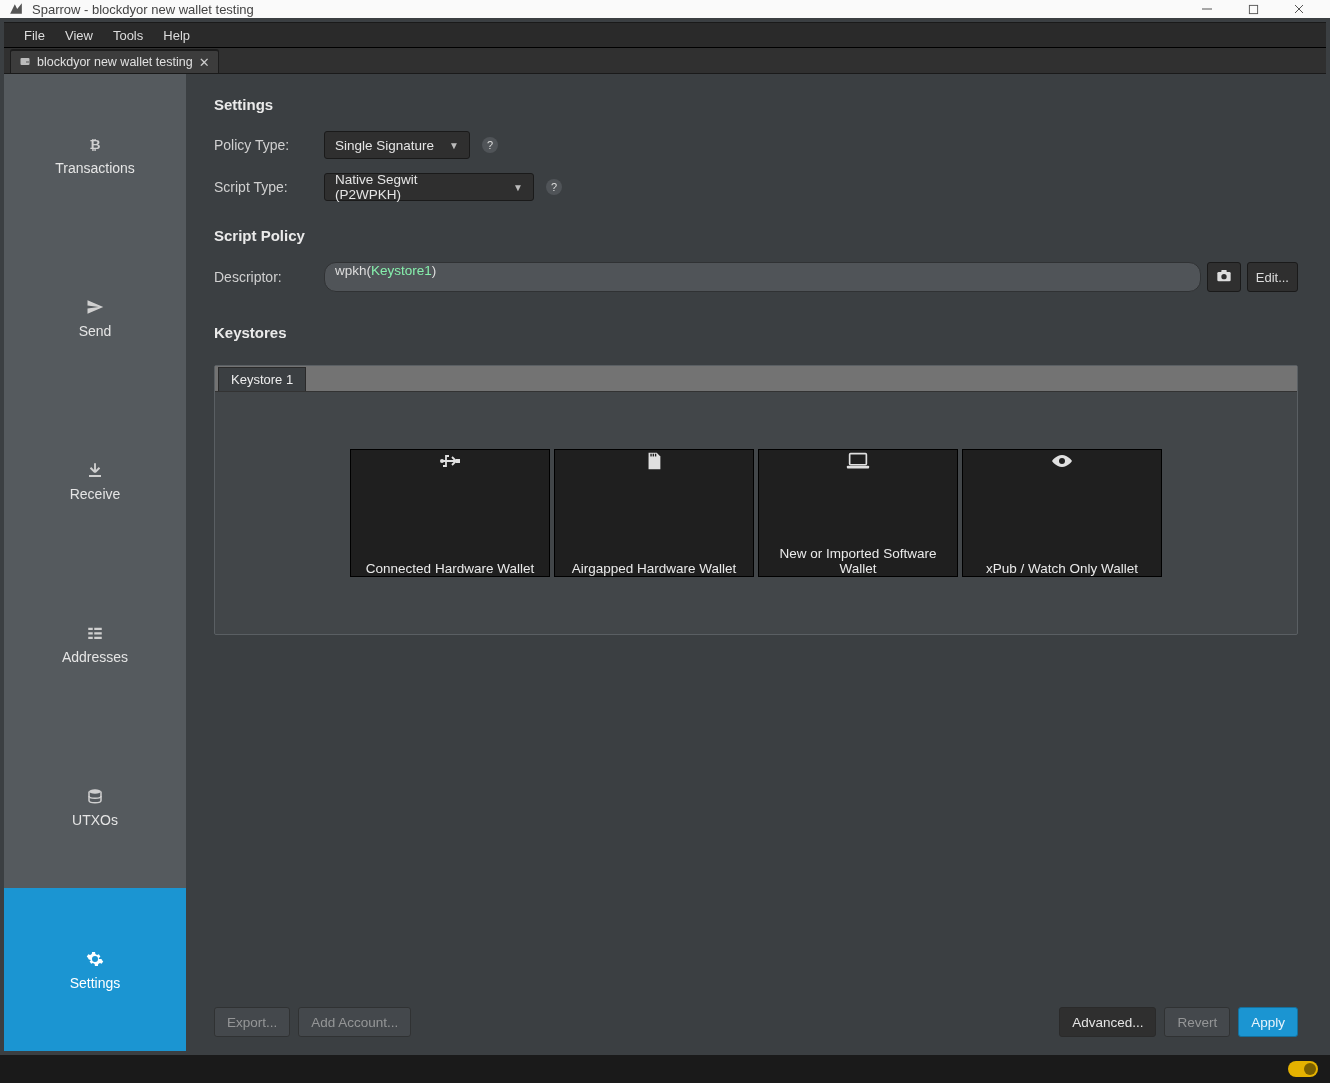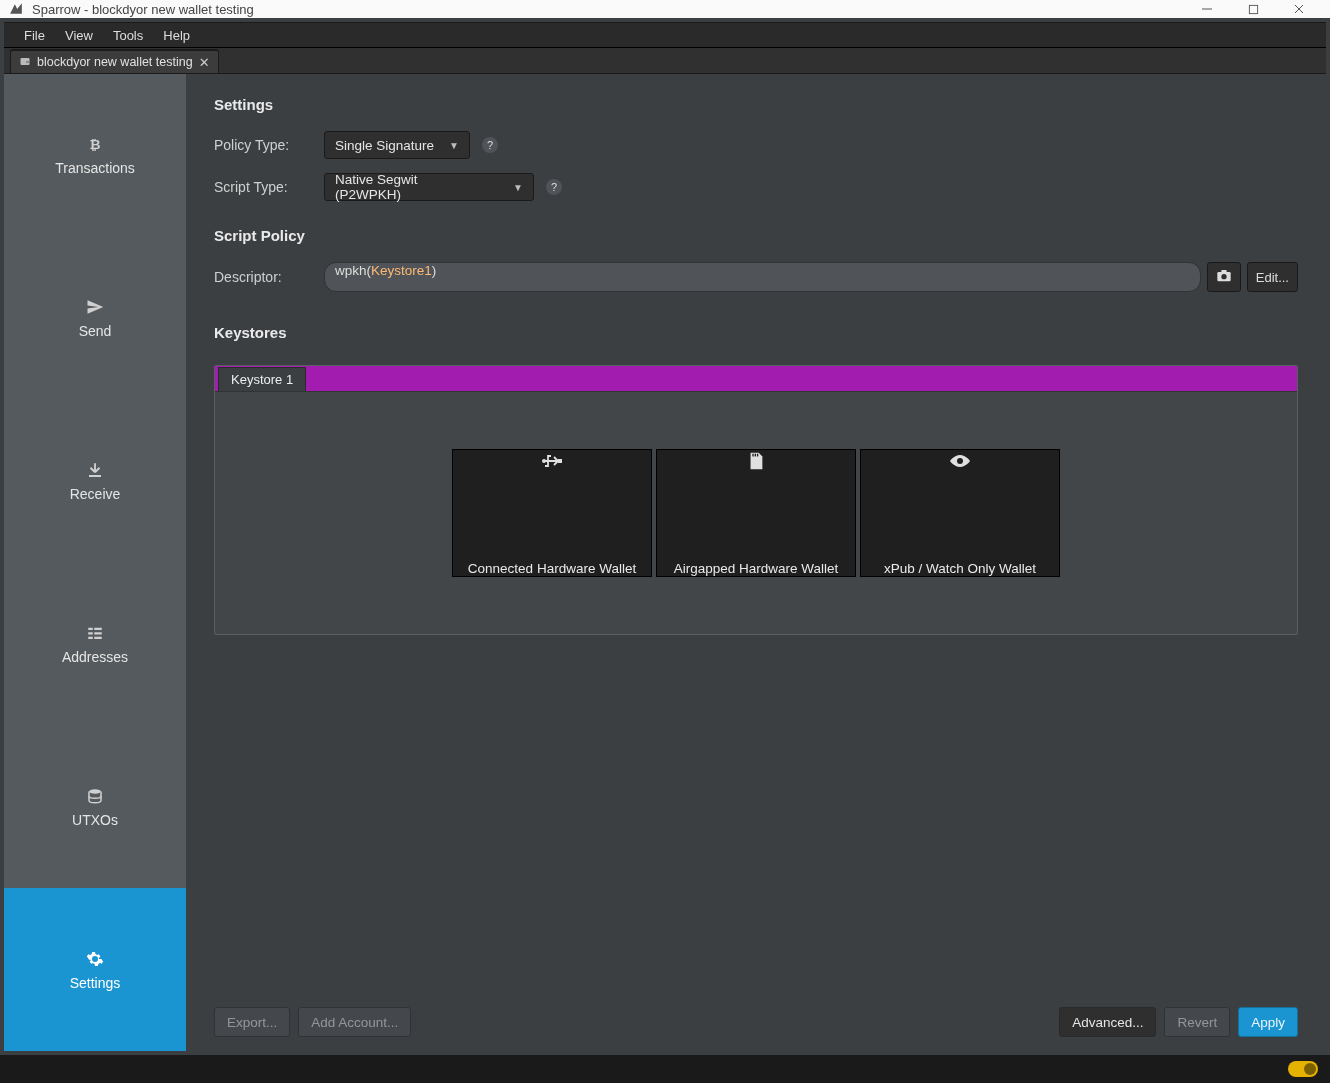--- a/index.html
+++ b/index.html
@@ -37,25 +37,25 @@
   .section-title { font-weight:bold; font-size:15px; color:#eaeaea; margin-bottom:18px; }
 
   .form-row { display:flex; align-items:center; margin-bottom:14px; font-size:14px; color:#d0d0d0;}
   .form-row .lbl { width:110px; }
   .select { background:#2f2f2f; border:1px solid #1a1a1a; border-radius:3px; height:28px; display:flex; align-items:center; justify-content:space-between; padding:0 10px; font-size:13.5px; color:#e5e5e5; cursor:default;}
   .select .chev { margin-left:12px; font-size:10px; color:#bbb;}
   .help-ico { margin-left:12px; width:16px; height:16px; border-radius:50%; background:#505458; color:#dcdcdc; font-size:11px; display:flex; align-items:center; justify-content:center;}
 
   .descriptor-row { display:flex; align-items:center; gap:6px; }
   .descriptor-input { flex:1; height:30px; background:#505458; border:1px solid #303234; border-radius:12px; padding:0 10px; font-family: Consolas, monospace; font-size:13.5px; color:#ddd; display:flex; align-items:flex-start; }
-  .descriptor-input .kw { color:#fdba74; }
+  .descriptor-input .kw { color:#86efac; }
   .icon-btn { height:30px; min-width:32px; padding:0 8px; background:#2f2f2f; border:1px solid #1a1a1a; border-radius:3px; display:flex; align-items:center; justify-content:center; color:#ddd; font-size:13px; cursor:default; }
 
   .keystores-panel { border:1px solid #5a5f63; background:#424649; border-radius:2px; margin-top:6px; height:270px; display:flex; flex-direction:column; }
-  .keystores-tabs { display:flex; background:#a21caf; border-bottom:1px solid #333; }
+  .keystores-tabs { display:flex; background:#737373; border-bottom:1px solid #333; }
   .ktab { padding:4px 12px; font-size:13px; color:#eee; background:#3b3f42; border:1px solid #2a2a2a; border-bottom:none; margin-top:1px; margin-left:3px;}
   .keystores-body { flex:1; display:flex; align-items:center; justify-content:center; gap:4px;}
   .kbtn { width:200px; height:128px; background:#1f1f1f; border:1px solid #000; display:flex; flex-direction:column; align-items:center; justify-content:space-between; gap:10px; color:#eaeaea; font-size:13.5px; text-align:center; padding:0 10px; cursor:default; }
   .kbtn .kicon { height:22px; display:flex; align-items:center; justify-content:center; }
   .kbtn .kicon svg { fill:#e0e0e0; }
 
   .bottom-actions { display:flex; align-items:center; margin-top:auto; padding-top:10px; gap:8px;}
   .btn { height:30px; padding:0 12px; border:1px solid #2a2a2a; border-radius:3px; background:#4b4f53; color:#cfcfcf; font-size:13.5px; display:flex; align-items:center; cursor:default; }
   .btn.dark { background:#2f2f2f; color:#e5e5e5; }
   .btn.primary { background:#1b95d2; color:#e8f4fc; border-color:#14719e;}
@@ -258,20 +258,29 @@
                   <path d="M3 2 L12 2 L16 6 L16 20 L3 20 Z" fill="#e0e0e0"></path>
                   <rect x="5" y="3" width="1.5" height="3" fill="#1f1f1f"></rect>
                   <rect x="7.5" y="3" width="1.5" height="3" fill="#1f1f1f"></rect>
                   <rect x="10" y="3" width="1.5" height="3" fill="#1f1f1f"></rect>
                 </svg>
           </span>
           <span>Airgapped Hardware Wallet</span>
         </div>
         <div class="kbtn">
           <span class="kicon">
+            <svg width="26" height="20" viewBox="0 0 28 20">
+                  <rect x="5" y="2" width="18" height="12" rx="1" fill="none" stroke="#e0e0e0" stroke-width="1.8"></rect>
+                  <rect x="2" y="15" width="24" height="3" rx="1" fill="#e0e0e0"></rect>
+                </svg>
+          </span>
+          <span>New or Imported Software Wallet</span>
+        </div>
+        <div class="kbtn">
+          <span class="kicon">
             <svg width="24" height="16" viewBox="0 0 24 16">
                   <path d="M12 2 C6 2 2 8 2 8 s4 6 10 6 10-6 10-6 S18 2 12 2z" fill="#e0e0e0"></path>
                   <circle cx="12" cy="8" r="3" fill="#1f1f1f"></circle>
                 </svg>
           </span>
           <span>xPub / Watch Only Wallet</span>
         </div>
       </div>
     </div>
 

